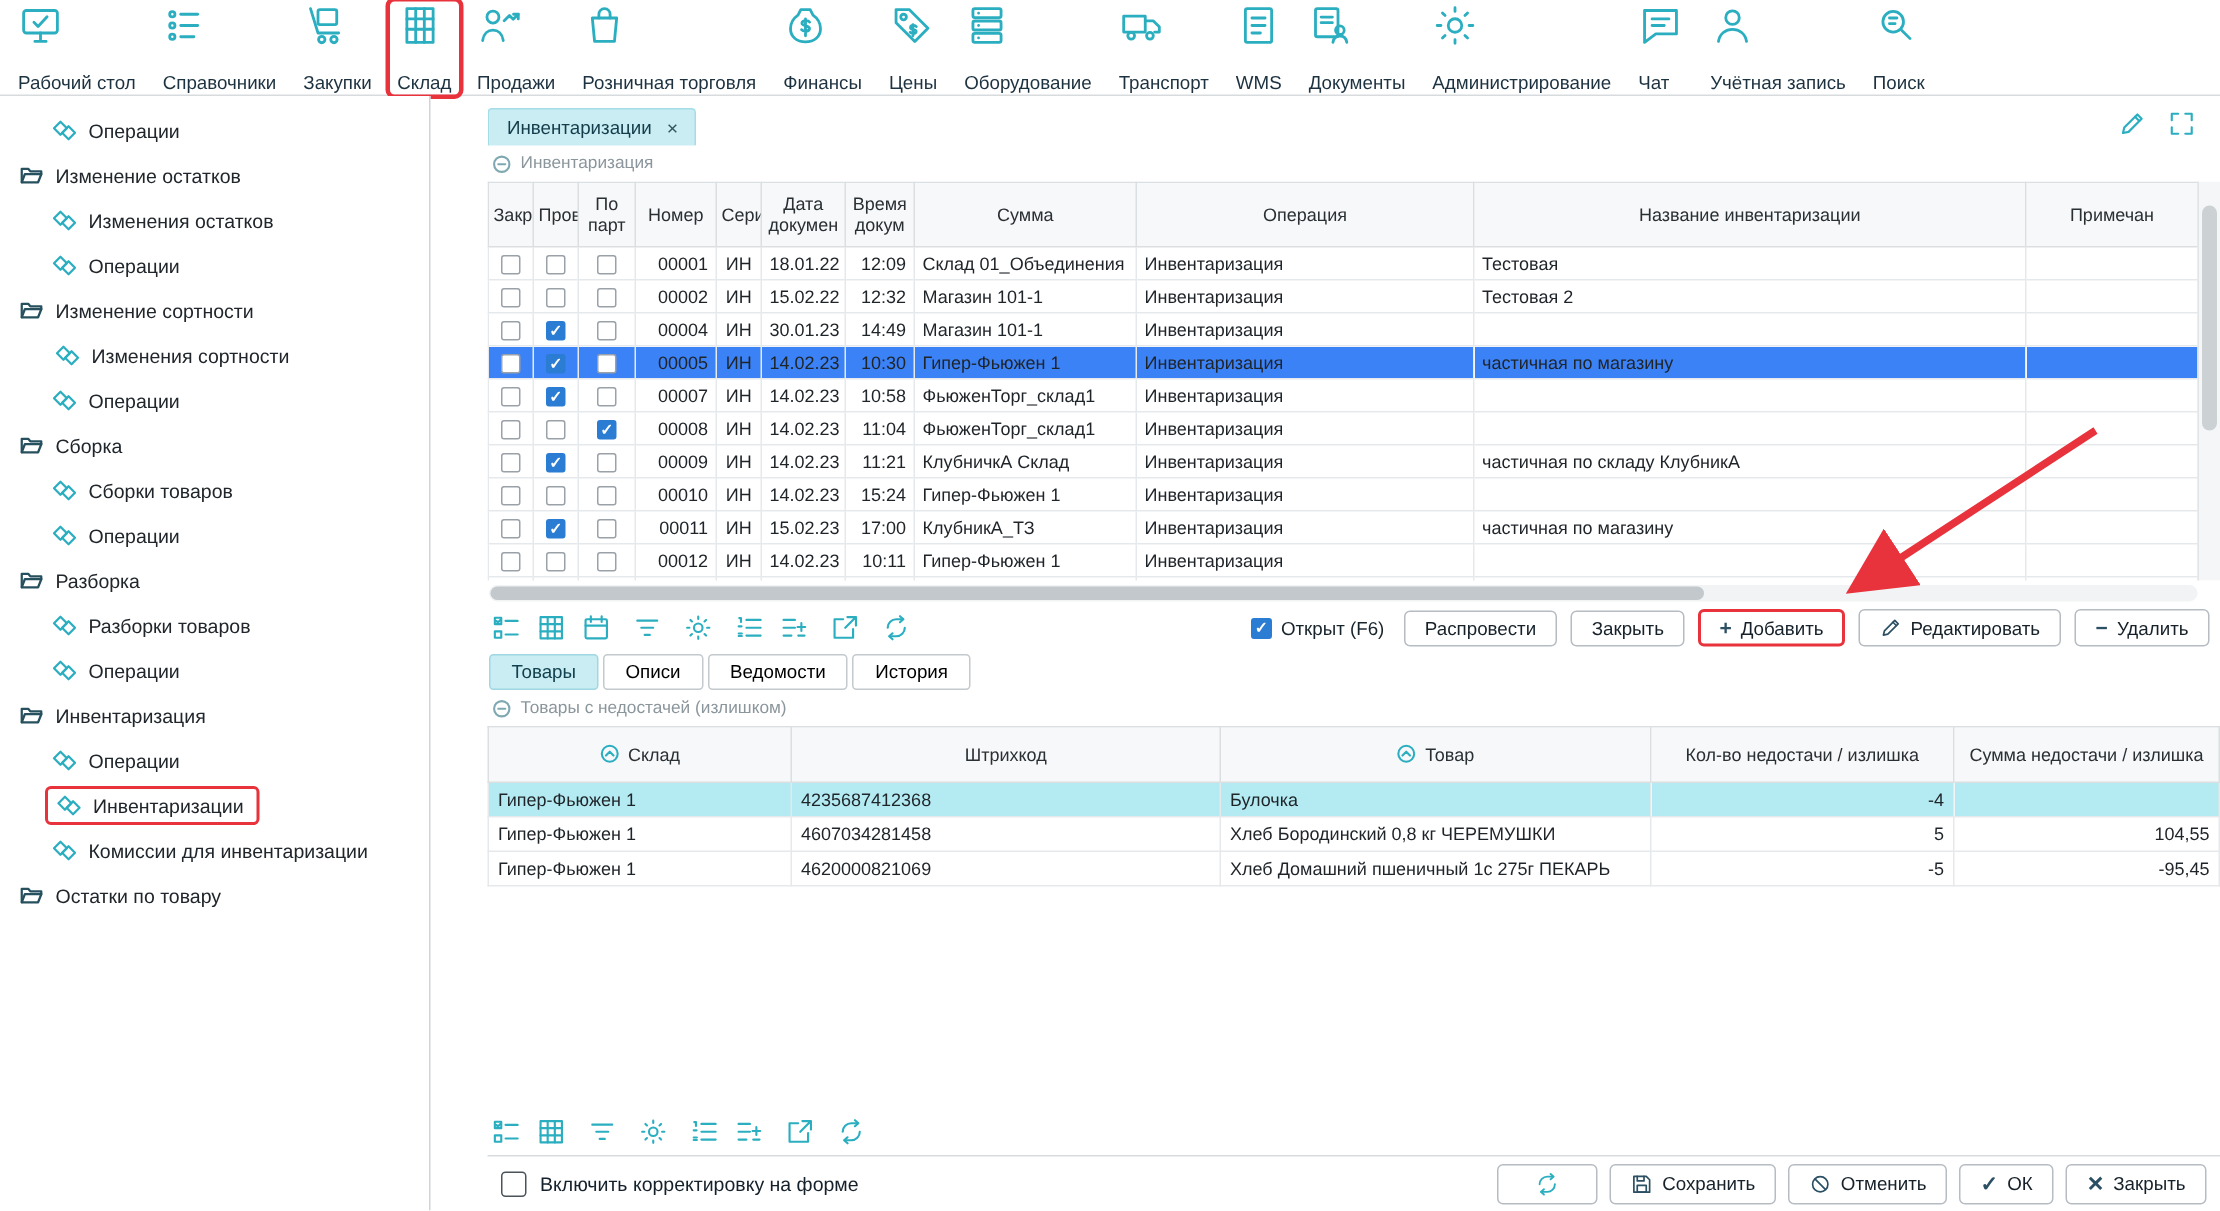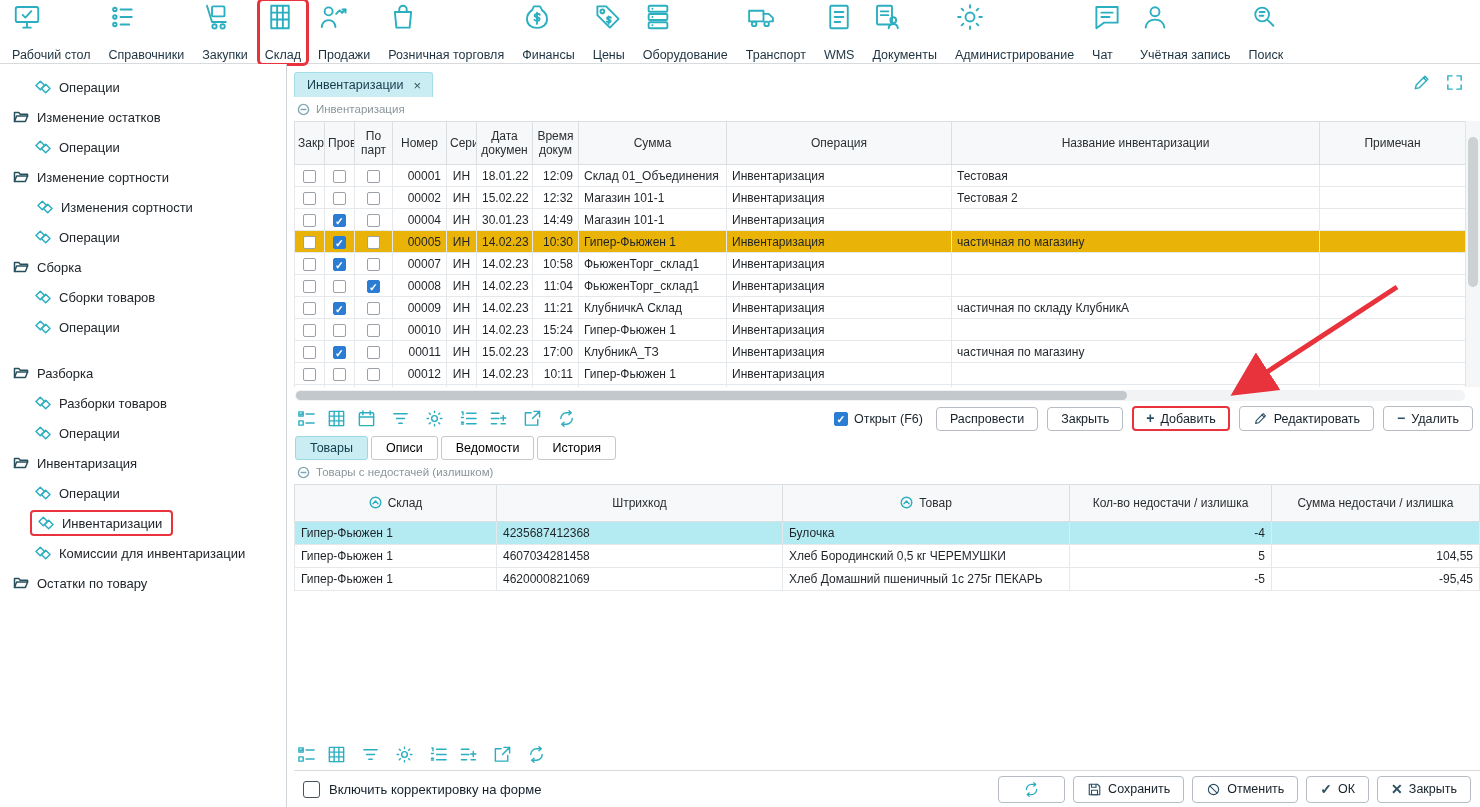--- a/index.html
+++ b/index.html
@@ -11,21 +11,21 @@
   .ic svg{width:100%;height:100%;display:block;}
   .ic.glyph{font-weight:bold;color:#2b4f63;}
 
   
   .top-toolbar{height:64px;min-height:64px;display:flex;align-items:center;border-bottom:1px solid #d7dbde;padding:0 3px;box-sizing:border-box;}
   .tb-item{display:flex;flex-direction:column;justify-content:center;gap:16px;padding:2px 6px;cursor:pointer;border:3px solid transparent;border-radius:6px;}
   .tb-item .ic{width:30px;height:30px;}
   .tb-item.red-box{border-color:#e8323c;padding:1px 5px;}
   .tb-label{font-size:12.5px;color:#1d3240;white-space:nowrap;}
 
-  .layout{flex:1;display:flex;min-height:0;}
+  .layout{flex:1;display:flex;min-height:0;gap:31px;}
 
   
   .sidebar{width:287px;min-width:287px;border-right:1px solid #cfd4d8;padding-top:8px;box-sizing:border-box;background:#fff;overflow:hidden;}
   .side-item{display:flex;align-items:center;height:30px;font-size:13px;color:#20262b;cursor:pointer;}
   .side-inner{display:inline-flex;align-items:center;gap:8px;padding:3px 9px 3px 3px;border:2px solid transparent;border-radius:4px;}
   .side-inner.red-box{border-color:#e8323c;padding-left:6px;}
   .side-item .ic{width:16px;height:16px;}
   .side-item .ic[data-name="folder-icon"]{color:#27505e;}
 
   
@@ -37,21 +37,21 @@
   .tabbar-actions .ic{width:19px;height:19px;cursor:pointer;}
 
   .section-head{display:flex;align-items:center;gap:6px;height:20px;min-height:20px;font-size:11.5px;color:#8b969c;padding:2px 0 2px 3px;}
   .section-head .ic{width:13px;height:13px;color:#7fa8b0;}
 
   
   .grid-wrap{position:relative;height:266px;min-height:266px;overflow:hidden;}
   table.grid{border-collapse:collapse;table-layout:fixed;width:calc(100% - 14px);background:#fff;}
   table.grid th{background:#f7f8f9;border:1px solid #dcdfe2;font-weight:400;font-size:12px;color:#2a2f33;padding:2px 3px;text-align:center;vertical-align:middle;height:38px;line-height:1.2;overflow:hidden;}
   table.grid td{border:1px solid #e6e9eb;padding:1px 5px;height:19px;font-size:12px;white-space:nowrap;overflow:hidden;}
-  table.grid tr.sel td{background:#eab308;}
+  table.grid tr.sel td{background:#3b82f6;}
   table.grid td.rt{text-align:right;}
   table.grid td.ctr{text-align:center;}
   table.grid td.cbc{text-align:center;padding:0;}
   table.grid2{border-collapse:collapse;table-layout:fixed;width:100%;background:#fff;}
   table.grid2 th{background:#f7f8f9;border:1px solid #dcdfe2;font-weight:400;font-size:12px;color:#2a2f33;padding:3px 4px;text-align:center;vertical-align:middle;height:30px;overflow:hidden;}
   table.grid2 th .ic.sort{width:13px;height:13px;margin-right:6px;vertical-align:-2px;display:inline-flex;}
   table.grid2 td{border:1px solid #e6e9eb;padding:1px 6px;height:20px;font-size:12px;white-space:nowrap;overflow:hidden;}
   table.grid2 tr.sel td{background:#b4ebf2;}
   table.grid2 td.rt{text-align:right;}
 
@@ -291,20 +291,31 @@
           </span>
         </div>
         <div class="side-item" data-name="tree-item" style="padding-left: 30px;">
           <span class="side-inner" data-name="tree-item-content">
             <span class="ic" data-name="node-icon">
               <svg viewBox="0 0 16 16" fill="none" stroke="currentColor" stroke-width="1.5" stroke-linecap="round" stroke-linejoin="round">
                 <path d="M5.3 2.2L9.6 6.5 5.3 10.8 1 6.5z"></path>
                 <path d="M10.7 5.2L15 9.5l-4.3 4.3-4.3-4.3z"></path>
               </svg>
             </span>
+            <span class="side-label" data-name="tree-item-label">Изменения остатков</span>
+          </span>
+        </div>
+        <div class="side-item" data-name="tree-item" style="padding-left: 30px;">
+          <span class="side-inner" data-name="tree-item-content">
+            <span class="ic" data-name="node-icon">
+              <svg viewBox="0 0 16 16" fill="none" stroke="currentColor" stroke-width="1.5" stroke-linecap="round" stroke-linejoin="round">
+                <path d="M5.3 2.2L9.6 6.5 5.3 10.8 1 6.5z"></path>
+                <path d="M10.7 5.2L15 9.5l-4.3 4.3-4.3-4.3z"></path>
+              </svg>
+            </span>
             <span class="side-label" data-name="tree-item-label">Операции</span>
           </span>
         </div>
         <div class="side-item" data-name="tree-item" style="padding-left: 8px;">
           <span class="side-inner" data-name="tree-item-content">
             <span class="ic" data-name="folder-icon">
               <svg viewBox="0 0 16 16" fill="none" stroke="currentColor" stroke-width="1.5" stroke-linecap="round" stroke-linejoin="round">
                 <path d="M1.5 12.5v-9h4.3l1.4 1.7h7.3v1.8"></path>
                 <path d="M3.6 7h11l-2.2 5.5H1.5z"></path>
               </svg>
@@ -360,21 +371,21 @@
           <span class="side-inner" data-name="tree-item-content">
             <span class="ic" data-name="node-icon">
               <svg viewBox="0 0 16 16" fill="none" stroke="currentColor" stroke-width="1.5" stroke-linecap="round" stroke-linejoin="round">
                 <path d="M5.3 2.2L9.6 6.5 5.3 10.8 1 6.5z"></path>
                 <path d="M10.7 5.2L15 9.5l-4.3 4.3-4.3-4.3z"></path>
               </svg>
             </span>
             <span class="side-label" data-name="tree-item-label">Операции</span>
           </span>
         </div>
-        <div class="side-item" data-name="tree-item" style="padding-left: 8px; margin-top: 16px;">
+        <div class="side-item" data-name="tree-item" style="padding-left: 8px;">
           <span class="side-inner" data-name="tree-item-content">
             <span class="ic" data-name="folder-icon">
               <svg viewBox="0 0 16 16" fill="none" stroke="currentColor" stroke-width="1.5" stroke-linecap="round" stroke-linejoin="round">
                 <path d="M1.5 12.5v-9h4.3l1.4 1.7h7.3v1.8"></path>
                 <path d="M3.6 7h11l-2.2 5.5H1.5z"></path>
               </svg>
             </span>
             <span class="side-label" data-name="tree-item-label">Разборка</span>
           </span>
         </div>
@@ -841,21 +852,21 @@
             <tr class="sel" data-name="table-row">
               <td data-name="cell">Гипер-Фьюжен 1</td>
               <td data-name="cell">4235687412368</td>
               <td data-name="cell">Булочка</td>
               <td class="rt" data-name="cell">-4</td>
               <td class="rt" data-name="cell"></td>
             </tr>
             <tr data-name="table-row">
               <td data-name="cell">Гипер-Фьюжен 1</td>
               <td data-name="cell">4607034281458</td>
-              <td data-name="cell">Хлеб Бородинский 0,5 кг ЧЕРЕМУШКИ</td>
+              <td data-name="cell">Хлеб Бородинский 0,8 кг ЧЕРЕМУШКИ</td>
               <td class="rt" data-name="cell">5</td>
               <td class="rt" data-name="cell">104,55</td>
             </tr>
             <tr data-name="table-row">
               <td data-name="cell">Гипер-Фьюжен 1</td>
               <td data-name="cell">4620000821069</td>
               <td data-name="cell">Хлеб Домашний пшеничный 1с 275г ПЕКАРЬ</td>
               <td class="rt" data-name="cell">-5</td>
               <td class="rt" data-name="cell">-95,45</td>
             </tr>

